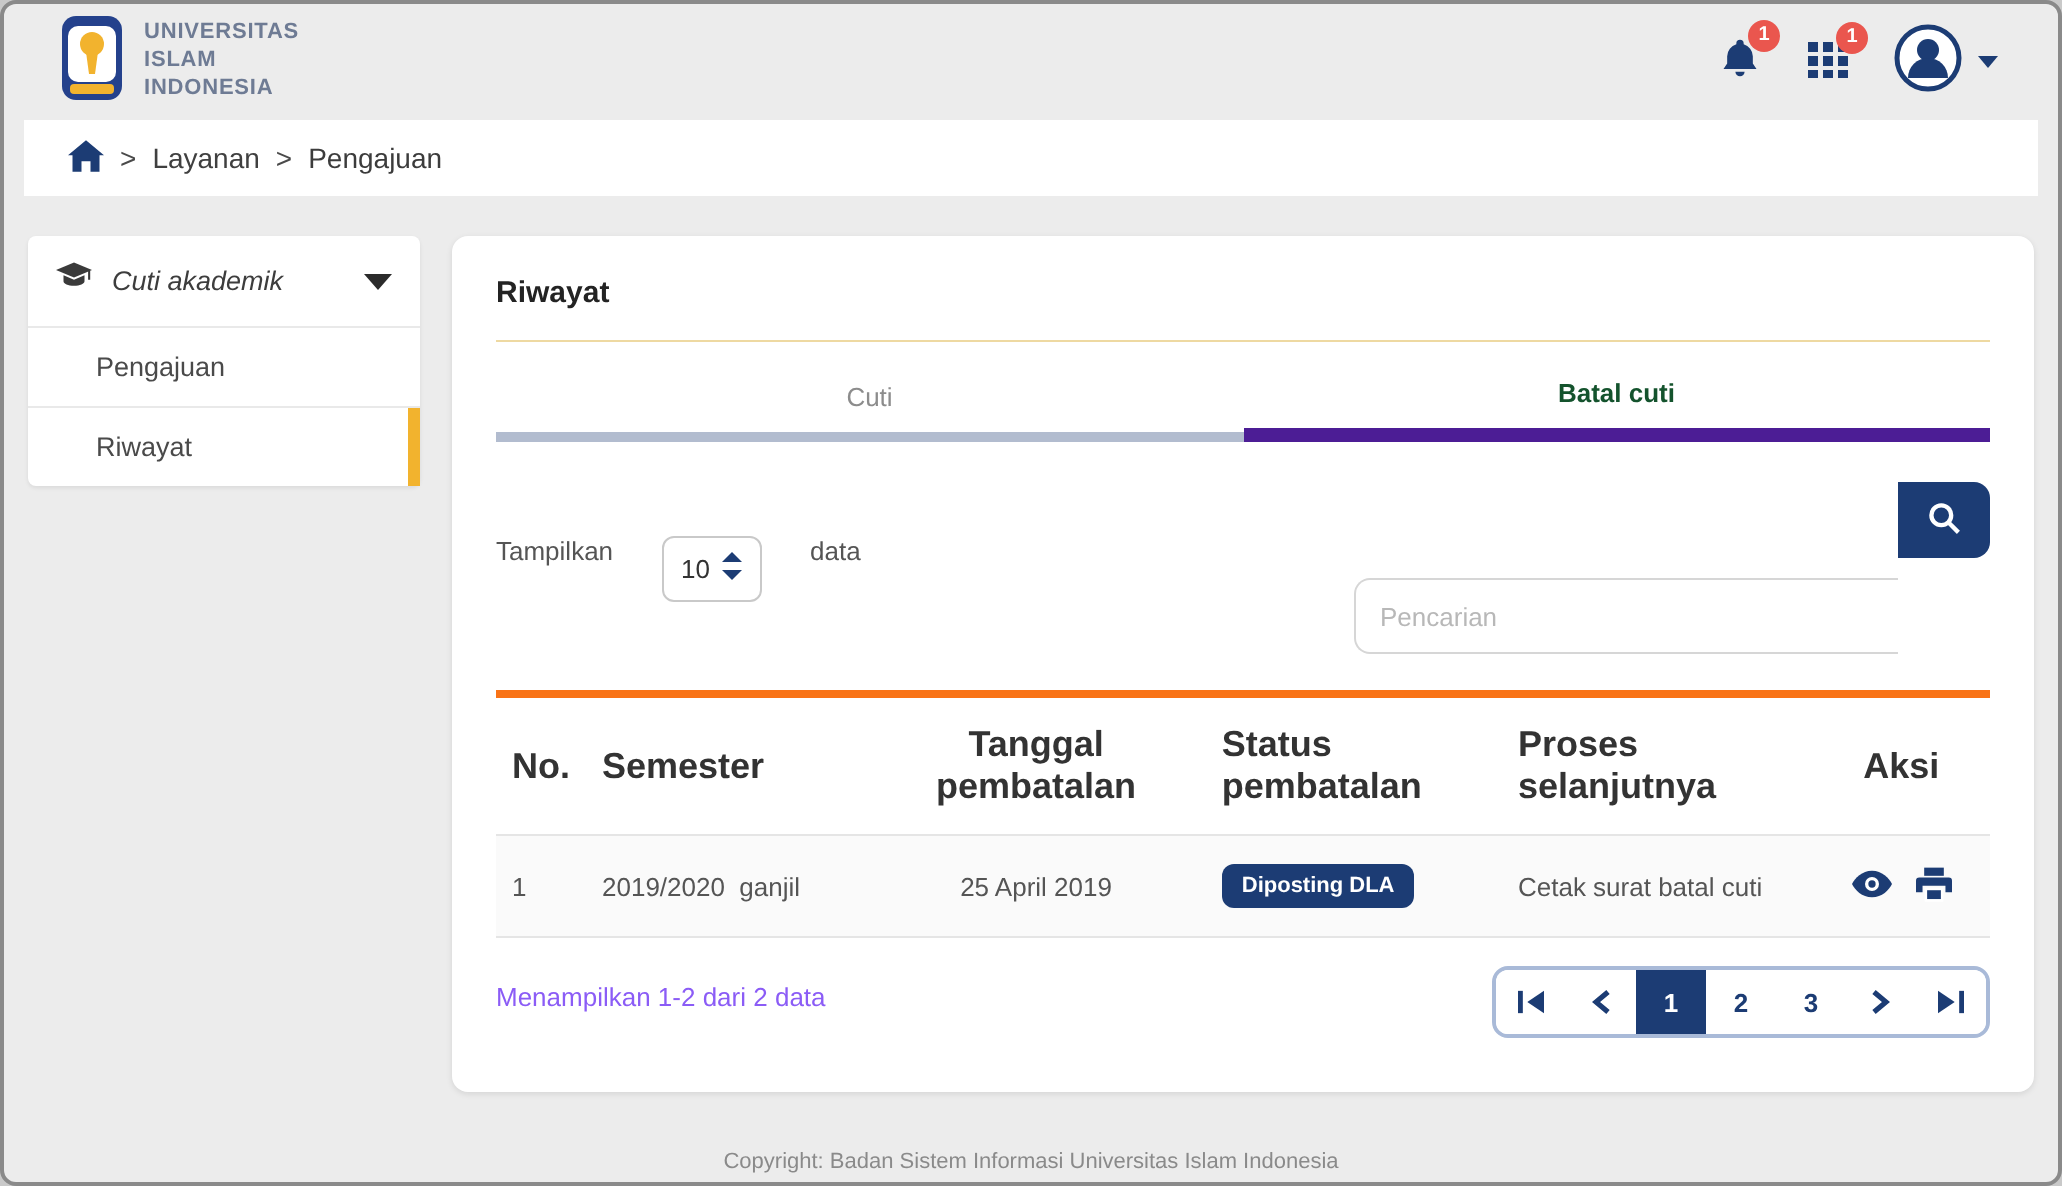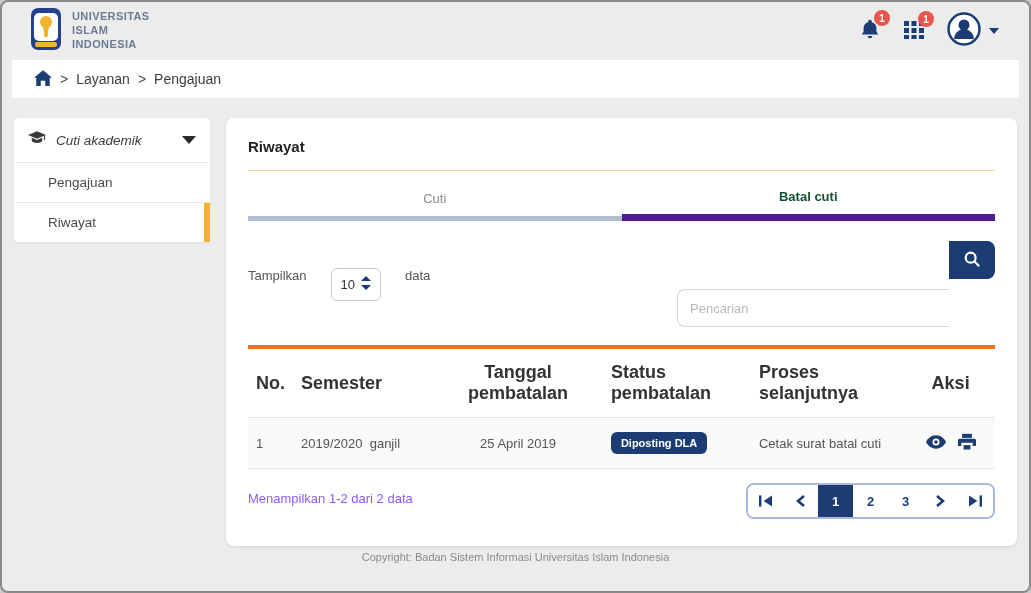--- a/index.html
+++ b/index.html
@@ -99,21 +99,21 @@
   .pager-summary{ font-size:13px; color:#8b5cf6; padding-top:8px; }
   .pagination{
     display:inline-flex; border:2px solid #a9bad8; border-radius:8px; overflow:hidden; background:#fff;
   }
   .page-cell{
     width:35px; height:32px; display:flex; align-items:center; justify-content:center;
     font-size:13px; font-weight:700; color:#1c3c74; cursor:pointer; background:#fff;
   }
   .page-cell.active{ background:#1c3c74; color:#fff; }
   
-  .footer{ position:absolute; bottom:28px; left:0; right:0; text-align:center; font-size:11px; color:#8a8a8a; }
+  .footer{ position:absolute; bottom:4px; left:0; right:0; text-align:center; font-size:11px; color:#8a8a8a; }
 </style>
 </head>
 <body>
 
 <div class="window">
 
   <header class="topbar">
     <div class="brand">
       <span>
         <svg width="32" height="44" viewBox="0 0 32 44">

